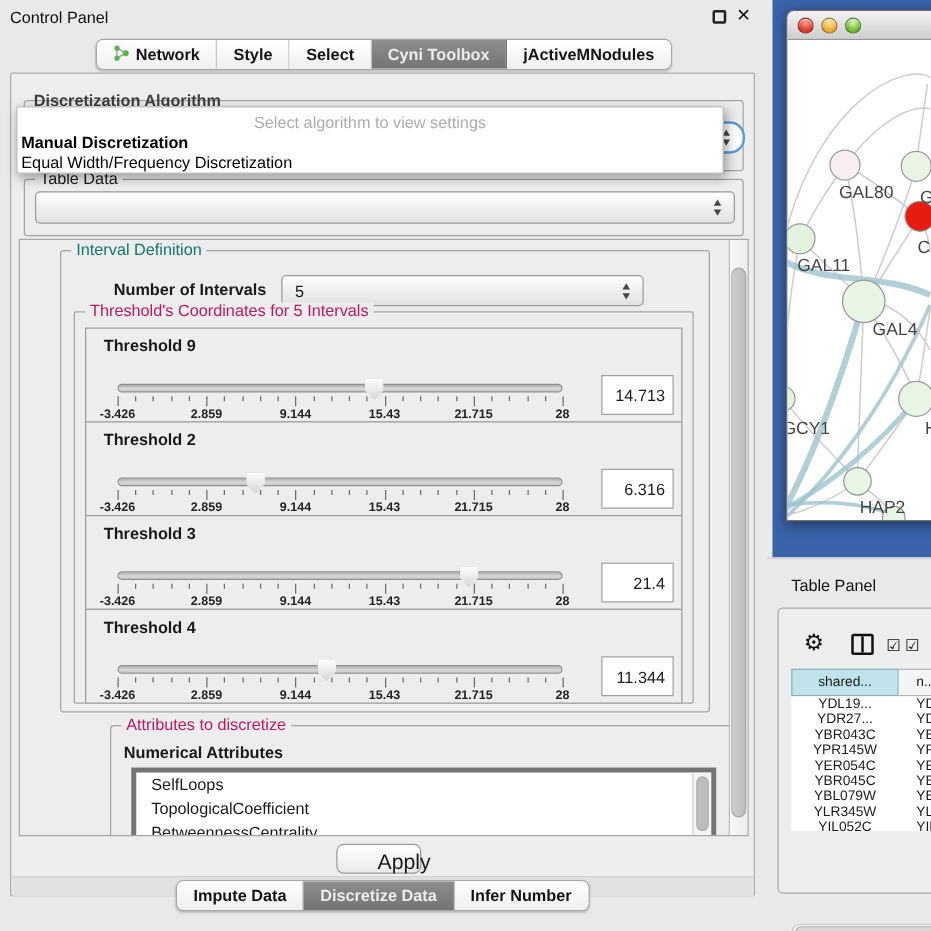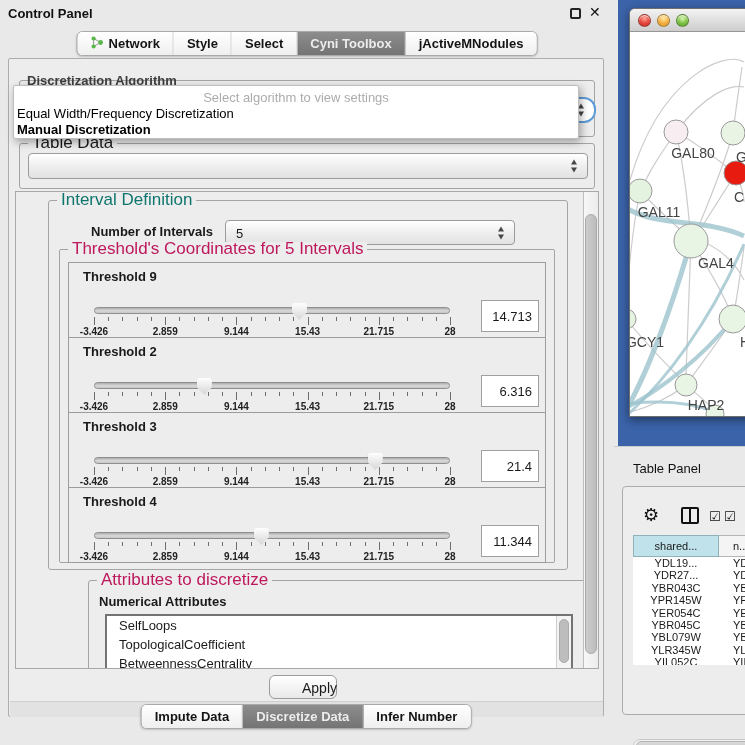--- a/index.html
+++ b/index.html
@@ -3,38 +3,38 @@
 <meta charset="utf-8">
 <style>
   * { margin:0; padding:0; box-sizing:border-box; }
   html,body { width:745px; height:745px; }
   body { font-family:"Liberation Sans","DejaVu Sans",sans-serif; color:#1a1a1a; }
   #screen { position:relative; width:745px; height:745px; background:#E9E9E9; overflow:hidden; }
 
   
   #left-window { position:absolute; left:0; top:0; width:614px; height:745px; background:#E9E9E9; }
   #titlebar { position:absolute; left:0; top:0; width:100%; height:26px; }
-  #titlebar .title { position:absolute; left:8px; top:6px; font-size:13px; color:#111;font-weight:bold; }
+  #titlebar .title { position:absolute; left:8px; top:6px; font-size:13px; color:#111; }
   .float-icon { position:absolute; left:570px; top:8px; width:11px; height:11px; border:2px solid #222; border-radius:2px; }
   .close-icon { position:absolute; left:589px; top:4px; font-size:14px; font-weight:bold; color:#111; }
 
   .tabgroup { position:absolute; display:flex; border:1px solid #A9A9A9; border-radius:6px; overflow:hidden;
               background:#fff; box-shadow:0 1px 2px rgba(0,0,0,0.18); height:25px; }
   .tab { display:flex; align-items:center; gap:5px; padding:0 13px; font-size:13px; font-weight:bold;
          background:linear-gradient(#FFFFFF,#EFEFEF); border-right:1px solid #C6C6C6; color:#141414; white-space:nowrap; }
   .tab:last-child { border-right:none; }
   .tab.sel { background:linear-gradient(#8D8D8D,#747474); color:#ECECEC; border-right-color:#6E6E6E; }
   #top-tabs  { left:307px; top:31px; transform:translateX(-50%); }
   #bottom-tabs { left:306px; top:704px; transform:translateX(-50%); z-index:6;justify-content:space-between; }
 
   #content-panel { position:absolute; left:8px; top:58px; width:596px; height:659px;
                    background:#EDEDED; border:1px solid #ADADAD; border-radius:2px; }
 
   .group { position:absolute; border:1px solid #A4A4A4; border-radius:3px; }
-  .gtitle { position:absolute; top:-8px; left:8px; background:#EDEDED; padding:0 4px; font-size:17px; line-height:14px; }
+  .gtitle { position:absolute; top:-8px; left:8px; background:#EDEDED; padding:0 4px; font-size:13px; line-height:14px; }
   .gtitle.green { color:#0f766e; }
   .gtitle.blue  { color:#be185d; }
 
   
   #algo-group { left:10px; top:21px; width:576px; height:57px; }
   #algo-ghost-title { position:absolute; left:18px; top:14px; font-size:13px; font-weight:bold; color:#3E3E3E; z-index:2; }
   #algo-combo { position:absolute; left:110px; top:38px; width:477px; height:26px; background:#fff;
                 border:2px solid #5E9CD8; border-radius:12px; z-index:3; }
 
   .combo { background:linear-gradient(#FFFFFF,#F0F0F0 45%,#E2E2E2); border:1px solid #9B9B9B; border-radius:4px;
@@ -80,28 +80,28 @@
   .slider-ticks { position:absolute; left:0; right:0; top:14px; height:9px; }
   .tick { position:absolute; top:0; width:1px; height:4px; background:#6E6E6E; }
   .tick.major { height:8px; }
   .slider-labels { position:absolute; left:0; right:0; top:23px; height:11px; }
   .slider-labels span { position:absolute; transform:translateX(-50%); font-size:10px; font-weight:bold; color:#222; white-space:nowrap; }
   .th-value { position:absolute; right:6px; top:37px; width:58px; height:32px; background:#fff;
               border:1px solid #A0A0A0; font-size:13px; text-align:right; padding:8px 6px 0 0; }
 
   #attr-group { left:32px; top:388px; width:520px; height:110px;margin-left:40px; }
   #attr-header { position:absolute; left:10px; top:13px; font-size:13px; font-weight:bold; }
-  #attr-list { position:absolute; left:16px; top:33px; width:468px; height:72px; background:#fff; border:2px solid #737373; overflow:hidden; }
+  #attr-list { position:absolute; left:16px; top:33px; width:468px; height:72px; background:#fff; border:4px solid #737373; overflow:hidden; }
   .attr-item { font-size:13px; padding:2px 0 2px 12px; }
   #attr-scroll { position:absolute; right:0; top:0; width:15px; height:100%; background:#F4F4F4; border-left:1px solid #CFCFCF; }
   #attr-thumb { position:absolute; right:2px; top:3px; width:10px; height:44px; border-radius:5px; background:#BDBDBD; border:1px solid #ACACAC; }
 
   #apply-strip { position:absolute; left:1px; top:642px; width:593px; height:16px; background:#E2E2E2; border-top:1px solid #CFCFCF; }
   #apply-button { position:absolute; left:260px; top:616px; width:68px; height:24px; border:1px solid #9B9B9B; border-radius:6px;
-                  background:linear-gradient(#FFFFFF,#E9E9E9); font-size:14px; text-align:center; padding-top:4px;padding-left:32px; }
+                  background:linear-gradient(#FFFFFF,#E9E9E9); font-size:17px; text-align:center; padding-top:4px;padding-left:32px; }
 
   
   #desktop { position:absolute; left:618px; top:0; width:127px; height:446px; background:#3B63A9; }
   #net-window { position:absolute; left:11px; top:8px; width:150px; height:409px; background:#fff;
                 border:1px solid #6F6F6F; border-radius:6px 0 0 0; box-shadow:0 3px 10px rgba(0,0,0,0.45); overflow:hidden; }
   #nw-titlebar { position:absolute; left:0; top:0; width:100%; height:23px;
                  background:linear-gradient(#F3F3F3,#CDCDCD); border-bottom:1px solid #979797; }
   .light { position:absolute; top:5px; width:13px; height:13px; border-radius:50%; border:1px solid rgba(0,0,0,0.3);
            box-shadow:inset 0 1px 1px rgba(255,255,255,0.75); }
   .light.red    { left:8px;  background:radial-gradient(circle at 50% 30%, #FFA79A 0%, #E4443A 55%, #BE2F26 100%); }
@@ -176,22 +176,22 @@
     <div id="content-panel">
 
       <div id="algo-group" class="group"></div>
       <div id="algo-ghost-title">Discretization Algorithm</div>
       <div id="algo-combo">
           <span class="spin"></span>
         </div>
 
       <div id="algo-popup">
         <div class="prompt">Select algorithm to view settings</div>
+        <div class="item bold">Manual Discretization</div>
         <div class="item">Equal Width/Frequency Discretization</div>
-        <div class="item bold">Manual Discretization</div>
       </div>
 
       <div id="tabledata-group" class="group">
         <span class="gtitle">Table Data</span>
         <div id="tabledata-combo" class="combo">
           <span class="spin"></span>
         </div>
       </div>
 
       <div id="viewport">

